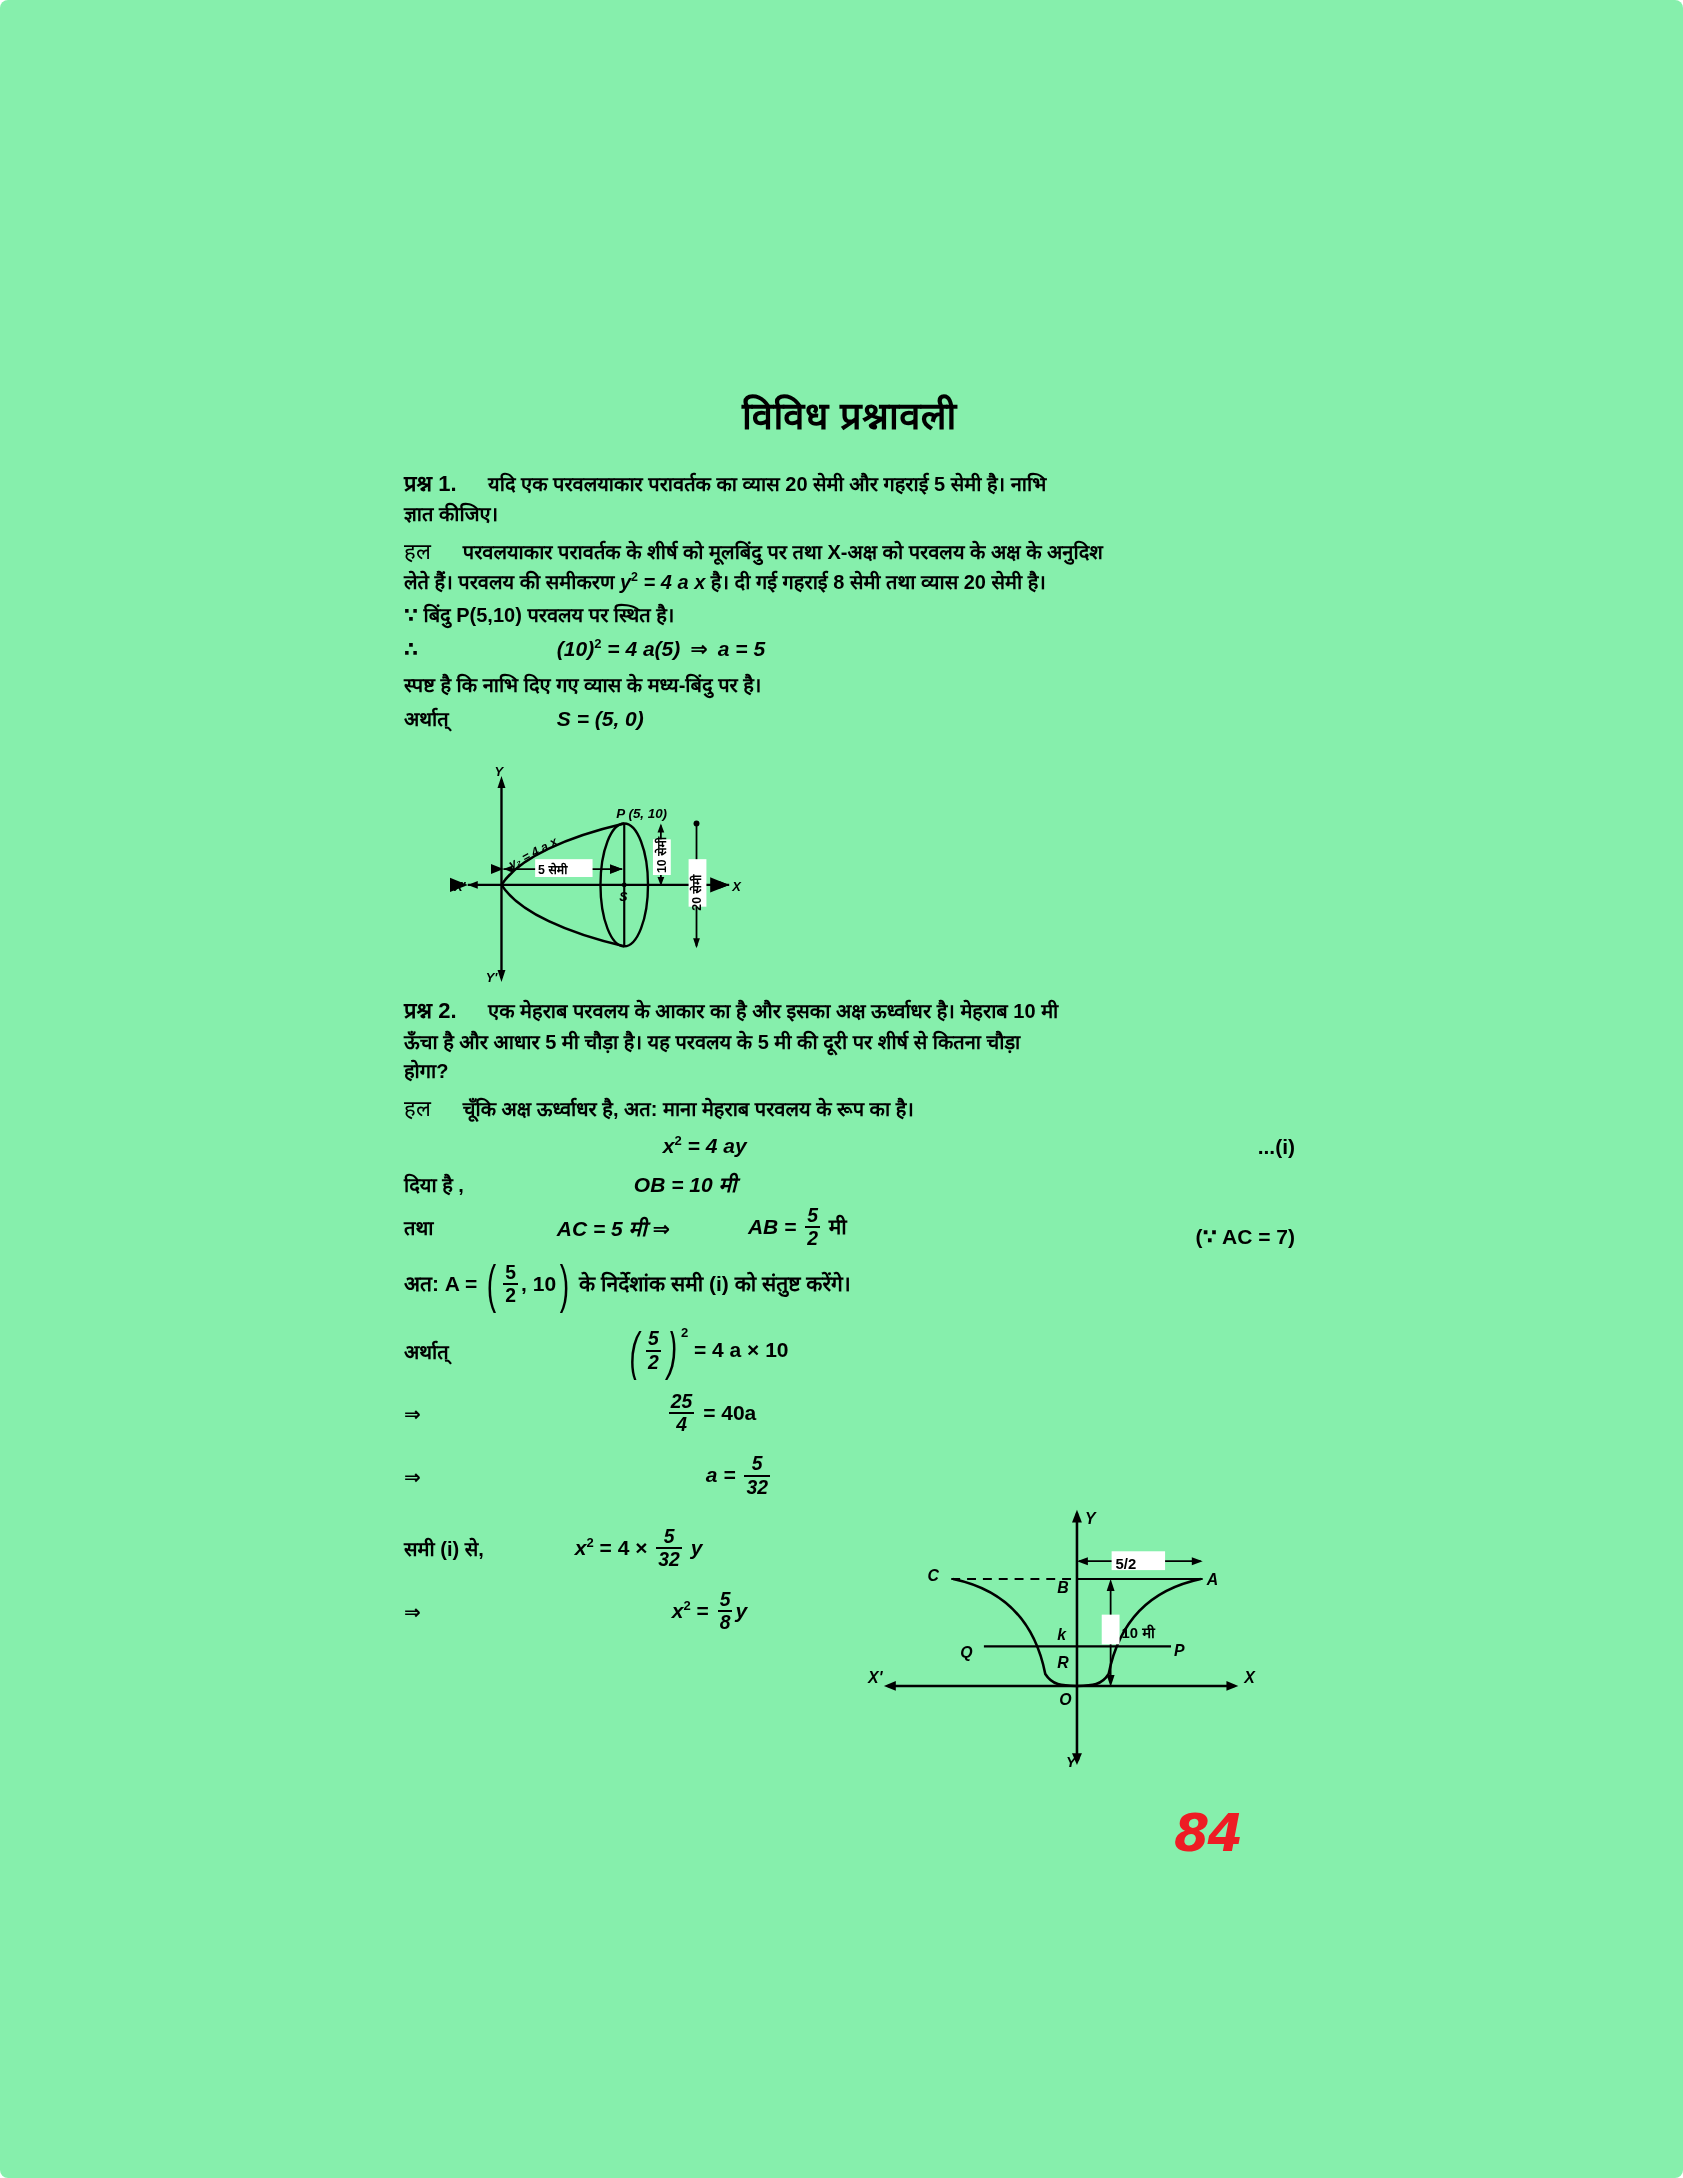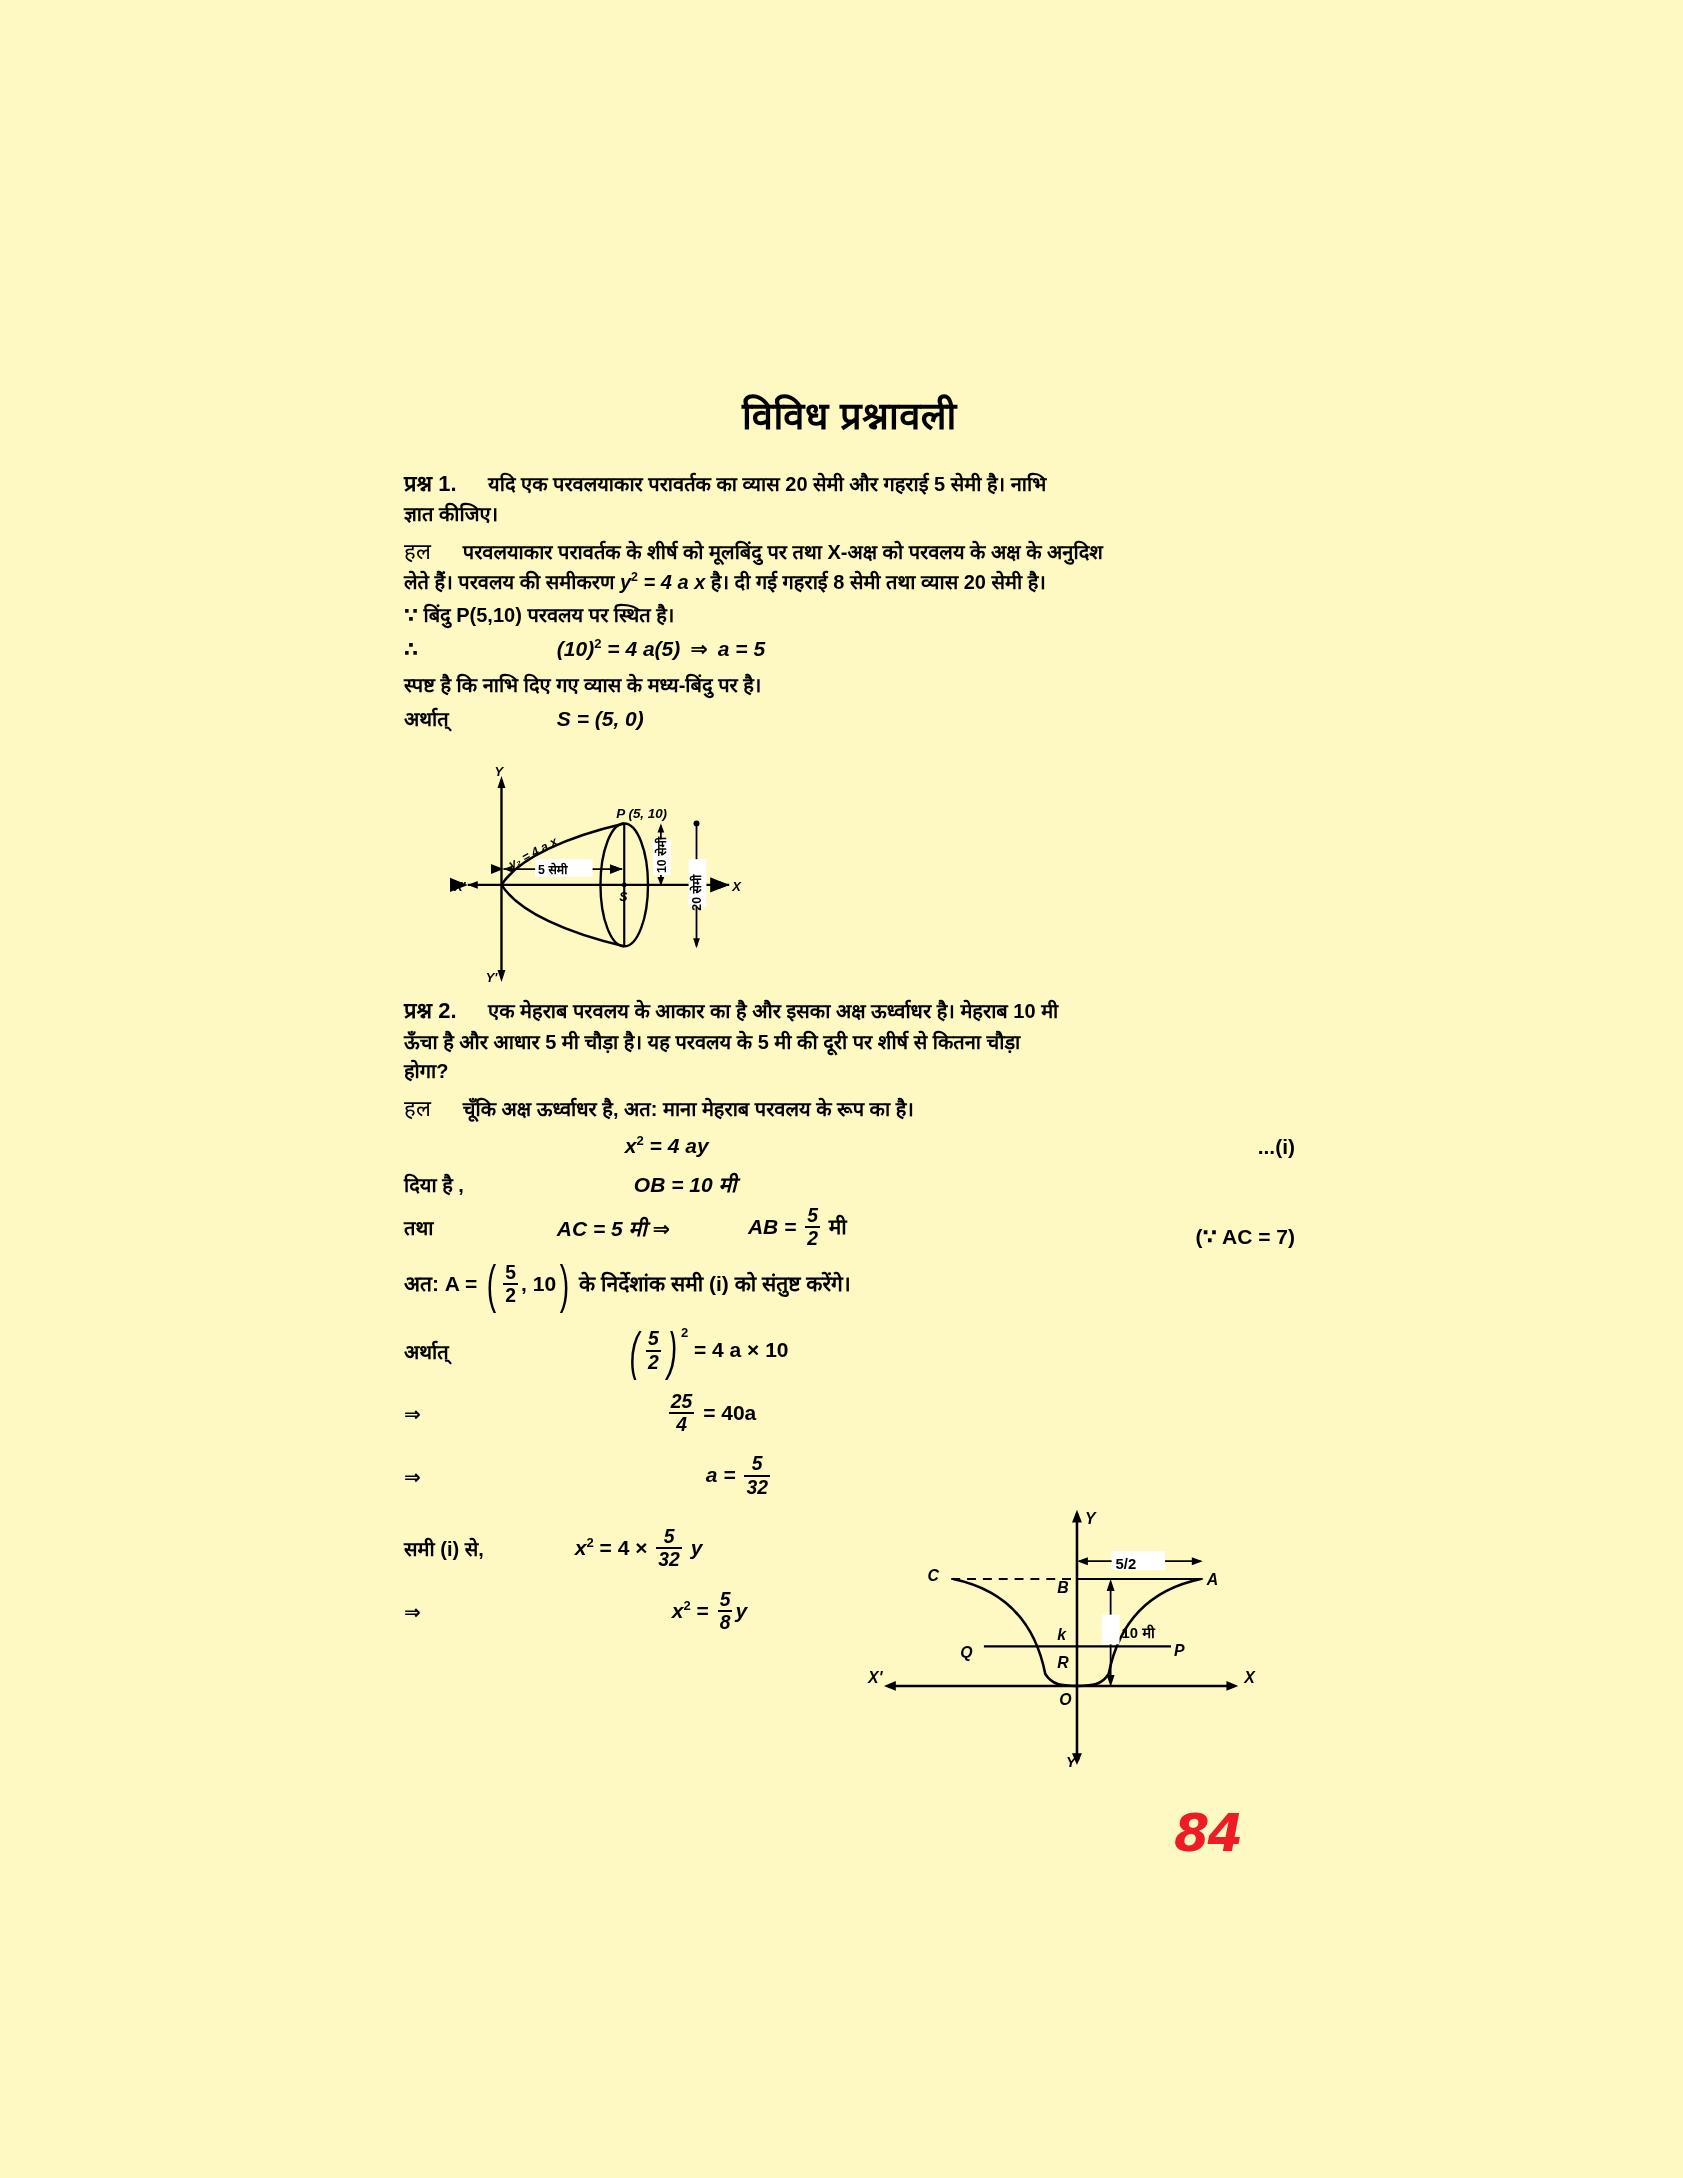--- a/index.html
+++ b/index.html
@@ -14,21 +14,22 @@
     font-family: "Liberation Sans", "DejaVu Sans", sans-serif;
     color: #000000;
     overflow: hidden;
   }
 
   .page {
     position: absolute;
     left: 0; top: 0;
     width: 1683px;
     height: 2178px;
-    background: #fef9c3;
+    background: #86efac;
+    border-radius: 8px;
   }
 
   .content {
     position: absolute;
     left: 404px;
     top: 396px;
     width: 891px;
   }
 
   
@@ -208,21 +209,21 @@
       <div>होगा?</div>
     </div>
 
     <div class="para">
       <span class="sol-label">हल</span>
       <span class="sp-lg"></span><span>चूँकि अक्ष ऊर्ध्वाधर है, अत: माना मेहराब परवलय के रूप का है।</span>
     </div>
 
     <div class="eq-row">
       <span class="eq-left"></span>
-      <span class="eq-mid" style="margin-left:68px"><span>x</span><sup class="sq">2</sup><span> = 4 ay</span></span>
+      <span class="eq-mid" style="margin-left:106px"><span>x</span><sup class="sq">2</sup><span> = 4 ay</span></span>
       <span class="eq-right">...(i)</span>
     </div>
 
     <div class="eq-row">
       <span class="eq-left">दिया है ,</span>
       <span class="eq-mid" style="margin-left:77px">OB = 10 मी</span>
     </div>
 
     <div class="eq-row">
       <span class="eq-left">तथा</span>

